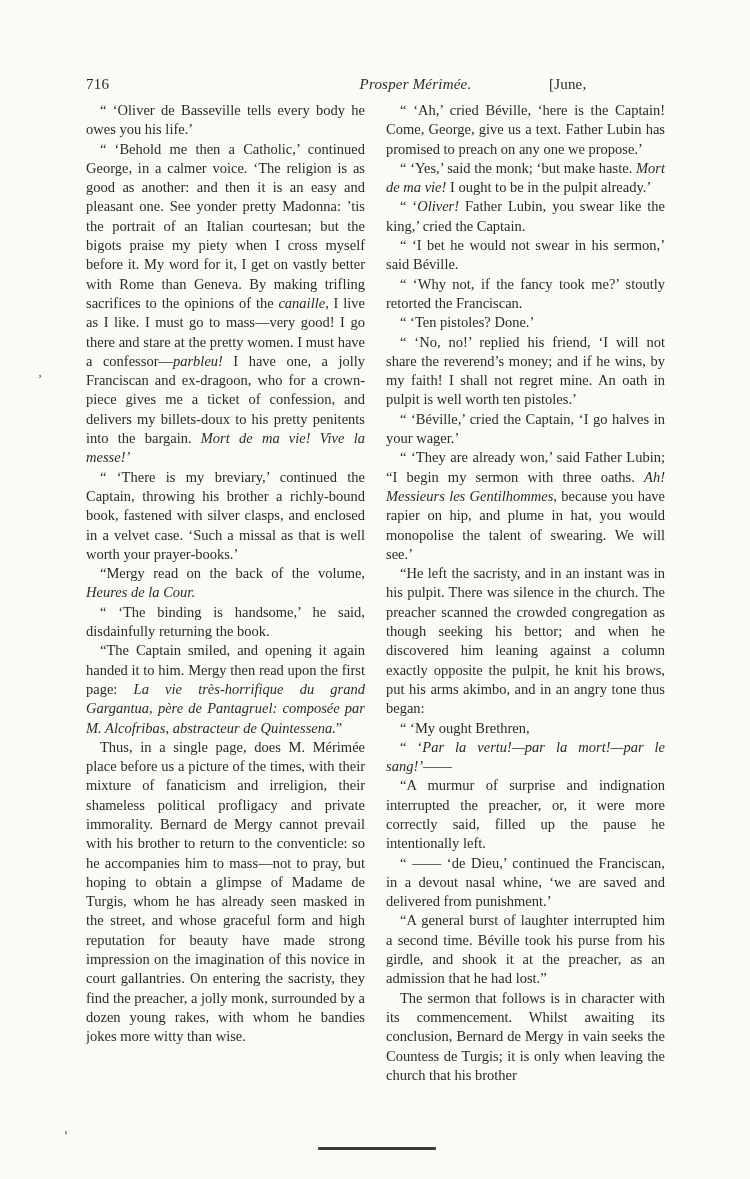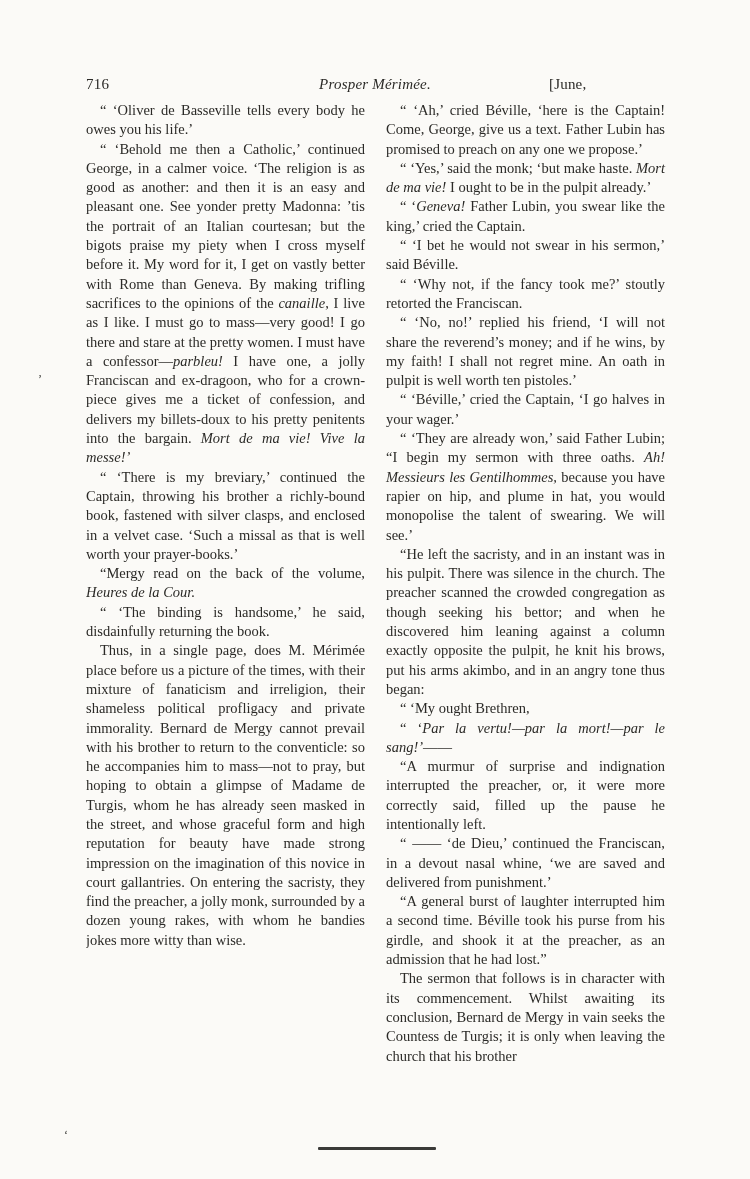--- a/index.html
+++ b/index.html
@@ -26,21 +26,21 @@
     top: 76px;
     left: 86px;
     width: 578px;
     display: flex;
     align-items: baseline;
     font-size: 15px;
     letter-spacing: 0.2px;
   }
   .header .cell { flex: 1; }
   .page-number { text-align: left; }
-  .running-title { text-align: center; font-style: italic; }
+  .running-title { text-align: right; font-style: italic; }
   .issue-label { text-align: center; }
   .columns {
     position: absolute;
     top: 101px;
     left: 86px;
     width: 580px;
     height: 1072px;
     display: flex;
     gap: 21px;
     overflow: hidden;
@@ -85,28 +85,30 @@
     <span class="cell issue-label">[June,</span>
   </div>
 
   <div class="columns">
     <div class="column">
         <p class="para"><span>“ ‘Oliver de Basseville tells every body he owes you his life.’</span></p>
         <p class="para"><span>“ ‘Behold me then a Catholic,’ continued George, in a calmer voice. ‘The religion is as good as another: and then it is an easy and pleasant one. See yonder pretty Madonna: ’tis the portrait of an Italian courtesan; but the bigots praise my piety when I cross myself before it. My word for it, I get on vastly better with Rome than Geneva. By making trifling sacrifices to the opinions of the </span><em>canaille</em><span>, I live as I like. I must go to mass—very good! I go there and stare at the pretty women. I must have a confessor—</span><em>parbleu!</em><span> I have one, a jolly Franciscan and ex-dragoon, who for a crown-piece gives me a ticket of confession, and delivers my billets-doux to his pretty penitents into the bargain. </span><em>Mort de ma vie! Vive la messe!’</em></p>
         <p class="para"><span>“ ‘There is my breviary,’ continued the Captain, throwing his brother a richly-bound book, fastened with silver clasps, and enclosed in a velvet case. ‘Such a missal as that is well worth your prayer-books.’</span></p>
         <p class="para"><span>“Mergy read on the back of the volume, </span><em>Heures de la Cour.</em></p>
         <p class="para"><span>“ ‘The binding is handsome,’ he said, disdainfully returning the book.</span></p>
+        <p class="para"><span>“The Captain smiled, and opening it again handed it to him. Mergy then read upon the first page: </span><em>La vie très-horrifique du grand Gargantua, père de Pantagruel: composée par M. Alcofribas, abstracteur de Quintessena.</em><span>”</span></p>
         <p class="para"><span>Thus, in a single page, does M. Mérimée place before us a picture of the times, with their mixture of fanaticism and irreligion, their shameless political profligacy and private immorality. Bernard de Mergy cannot prevail with his brother to return to the conventicle: so he accompanies him to mass—not to pray, but hoping to obtain a glimpse of Madame de Turgis, whom he has already seen masked in the street, and whose graceful form and high reputation for beauty have made strong impression on the imagination of this novice in court gallantries. On entering the sacristy, they find the preacher, a jolly monk, surrounded by a dozen young rakes, with whom he bandies jokes more witty than wise.</span></p>
       </div>
     <div class="column">
         <p class="para"><span>“ ‘Ah,’ cried Béville, ‘here is the Captain! Come, George, give us a text. Father Lubin has promised to preach on any one we propose.’</span></p>
         <p class="para"><span>“ ‘Yes,’ said the monk; ‘but make haste. </span><em>Mort de ma vie!</em><span> I ought to be in the pulpit already.’</span></p>
-        <p class="para"><span>“ ‘</span><em>Geneva!</em><span> Father Lubin, you swear like the king,’ cried the Captain.</span></p>
+        <p class="para"><span>“ ‘</span><em>Oliver!</em><span> Father Lubin, you swear like the king,’ cried the Captain.</span></p>
         <p class="para"><span>“ ‘I bet he would not swear in his sermon,’ said Béville.</span></p>
         <p class="para"><span>“ ‘Why not, if the fancy took me?’ stoutly retorted the Franciscan.</span></p>
+        <p class="para"><span>“ ‘Ten pistoles? Done.’</span></p>
         <p class="para"><span>“ ‘No, no!’ replied his friend, ‘I will not share the reverend’s money; and if he wins, by my faith! I shall not regret mine. An oath in pulpit is well worth ten pistoles.’</span></p>
         <p class="para"><span>“ ‘Béville,’ cried the Captain, ‘I go halves in your wager.’</span></p>
         <p class="para"><span>“ ‘They are already won,’ said Father Lubin; “I begin my sermon with three oaths. </span><em>Ah! Messieurs les Gentilhommes,</em><span> because you have rapier on hip, and plume in hat, you would monopolise the talent of swearing. We will see.’</span></p>
         <p class="para"><span>“He left the sacristy, and in an instant was in his pulpit. There was silence in the church. The preacher scanned the crowded congregation as though seeking his bettor; and when he discovered him leaning against a column exactly opposite the pulpit, he knit his brows, put his arms akimbo, and in an angry tone thus began:</span></p>
         <p class="para"><span>“ ‘My ought Brethren,</span></p>
         <p class="para"><span>“ ‘</span><em>Par la vertu!—par la mort!—par le sang!’</em><span>——</span></p>
         <p class="para"><span>“A murmur of surprise and indignation interrupted the preacher, or, it were more correctly said, filled up the pause he intentionally left.</span></p>
         <p class="para"><span>“ —— ‘de Dieu,’ continued the Franciscan, in a devout nasal whine, ‘we are saved and delivered from punishment.’</span></p>
         <p class="para"><span>“A general burst of laughter interrupted him a second time. Béville took his purse from his girdle, and shook it at the preacher, as an admission that he had lost.”</span></p>
         <p class="para"><span>The sermon that follows is in character with its commencement. Whilst awaiting its conclusion, Bernard de Mergy in vain seeks the Countess de Turgis; it is only when leaving the church that his brother</span></p>

